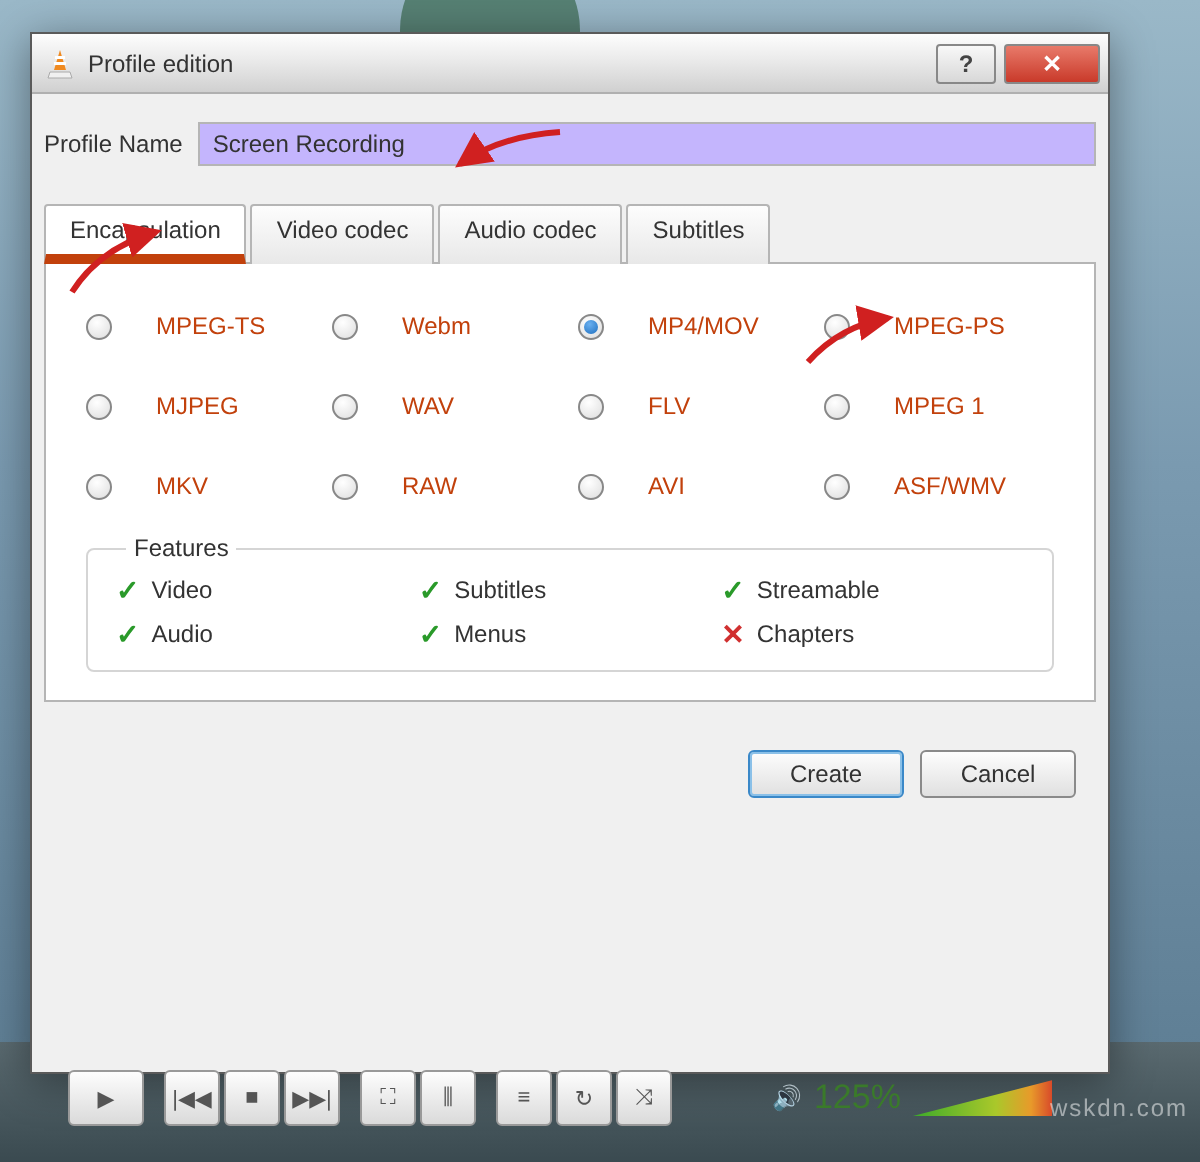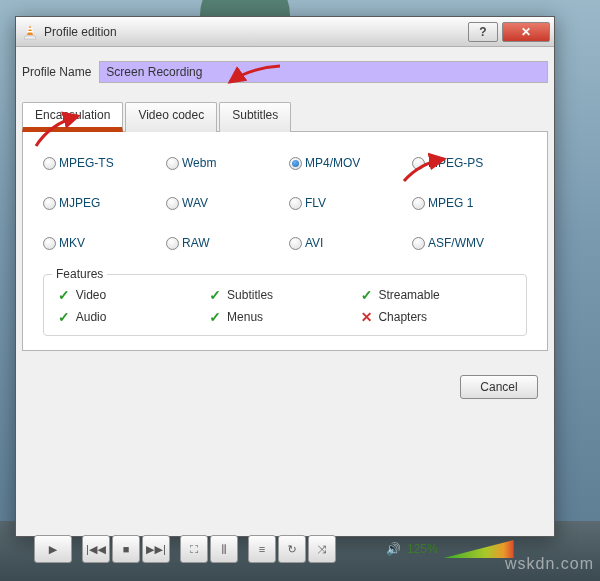--- a/index.html
+++ b/index.html
@@ -16,42 +16,42 @@
 .tbtn.close{width:48px;background:linear-gradient(180deg,#e87a6a,#c93a2a);color:#fff;font-weight:bold}
 .content{padding:14px 6px}
 .profile-row{display:flex;align-items:center;gap:8px;margin-bottom:18px}
 .profile-label{color:#333}
 .profile-input{flex:1;height:22px;border:1px solid #b5b5b5;padding:2px 6px;background:#c4b5fd;color:#333}
 .tabs{display:flex;border-bottom:1px solid #b5b5b5}
 .tab{padding:5px 12px;border:1px solid #b5b5b5;border-bottom:none;background:linear-gradient(180deg,#fdfdfd,#e8e8e8);margin-right:2px;border-radius:2px 2px 0 0;cursor:pointer;color:#333;position:relative;top:1px}
 .tab.active{background:#fff;border-bottom:5px solid #c2410c;top:1px}
 .tab-panel{border:1px solid #b5b5b5;border-top:none;background:#fff;padding:24px 20px 14px 20px}
 .radio-grid{display:grid;grid-template-columns:repeat(4,1fr);row-gap:26px;column-gap:8px;margin-bottom:24px}
-.radio-item{display:flex;align-items:flex-end;gap:3px;color:#0c4a6e}
+.radio-item{display:flex;align-items:flex-end;gap:22px;color:#c2410c}
 .radio{width:13px;height:13px;border-radius:50%;border:1px solid #888;background:radial-gradient(circle at 40% 30%,#fff,#ddd);position:relative;flex-shrink:0}
 .radio.checked::after{content:'';position:absolute;top:2px;left:2px;width:7px;height:7px;border-radius:50%;background:radial-gradient(circle at 40% 30%,#6ab0f0,#2070c0)}
 .features-box{border:1px solid #d5d5d5;border-radius:4px;padding:8px 14px 10px 14px;position:relative}
-.features-label{position:absolute;top:-8px;left:8px;background:#fff;padding:0 4px;color:#333}
+.features-label{position:absolute;top:-8px;left:19px;background:#fff;padding:0 4px;color:#333}
 .features-grid{display:grid;grid-template-columns:repeat(3,1fr);row-gap:6px;margin-top:4px}
 .feature{display:flex;align-items:center;gap:6px;color:#333}
 .check{color:#2a9a2a;font-weight:bold;font-size:14px}
 .cross{color:#d03030;font-weight:bold;font-size:14px}
 .dialog-btns{display:flex;justify-content:flex-end;gap:8px;padding:10px 16px}
 .btn{min-width:78px;height:24px;border:1px solid #8a8a8a;border-radius:3px;background:linear-gradient(180deg,#fdfdfd,#e0e0e0);cursor:pointer;color:#333}
 .btn.primary{border:1px solid #3a88c8;box-shadow:0 0 0 1px #8ac0e8 inset}
 .player-bar{position:absolute;left:34px;bottom:18px;display:flex;align-items:center;gap:10px}
 .pgroup{display:flex;gap:2px}
 .pbtn{width:28px;height:28px;border:1px solid #999;border-radius:3px;background:linear-gradient(180deg,#fdfdfd,#dadada);display:flex;align-items:center;justify-content:center;color:#555;font-size:11px}
 .pbtn.play{width:38px}
 .vol{display:flex;align-items:center;gap:6px;margin-left:40px}
-.vol-text{color:#3a7a2a;font-size:12px}
+.vol-text{color:#3a7a2a;font-size:17px}
 .vol-tri{width:70px;height:18px;background:linear-gradient(90deg,#3aaa2a 0%,#aac82a 60%,#e89a2a 85%,#d84a2a 100%);clip-path:polygon(0 100%,100% 0,100% 100%)}
 .arrow{position:absolute;pointer-events:none}
 .arrow svg{overflow:visible}
-.watermark{position:absolute;bottom:8px;right:6px;color:rgba(255,255,255,.5);font-size:16px;letter-spacing:1px}
+.watermark{position:absolute;bottom:20px;right:6px;color:rgba(255,255,255,.5);font-size:12px;letter-spacing:1px}
 </style>
 </head>
 <body>
 
 <div class="dome"></div>
 <div class="wall"></div>
 
 <div class="dialog">
   <div class="titlebar">
     <svg class="vlc-icon" viewBox="0 0 16 16">
@@ -69,20 +69,21 @@
 
   <div class="content">
     <div class="profile-row">
       <span class="profile-label">Profile Name</span>
       <input class="profile-input" value="Screen Recording" style="">
     </div>
 
     <div class="tabs">
       <div class="tab active">Encapsulation</div>
       <div class="tab">Video codec</div>
+      <div class="tab">Audio codec</div>
       <div class="tab">Subtitles</div>
     </div>
 
     <div class="tab-panel">
       <div class="radio-grid" id="radio-grid">
           <div class="radio-item">
             <span class="radio"></span>
             <span>MPEG-TS</span>
           </div>
           <div class="radio-item">
@@ -156,20 +157,21 @@
             <div class="feature">
               <span class="cross">✕</span>
               <span>Chapters</span>
             </div>
           </div>
       </div>
     </div>
   </div>
 
   <div class="dialog-btns">
+    <button class="btn primary">Create</button>
     <button class="btn">Cancel</button>
   </div>
 </div>
 
 <div class="arrow" style="top:60px;left:225px"><svg width="60" height="30">
       <defs>
         <marker id="ah" markerWidth="6" markerHeight="6" refX="5" refY="3" orient="auto">
           <path d="M0,0 L6,3 L0,6 z" fill="#d02020"></path>
         </marker>
       </defs>

